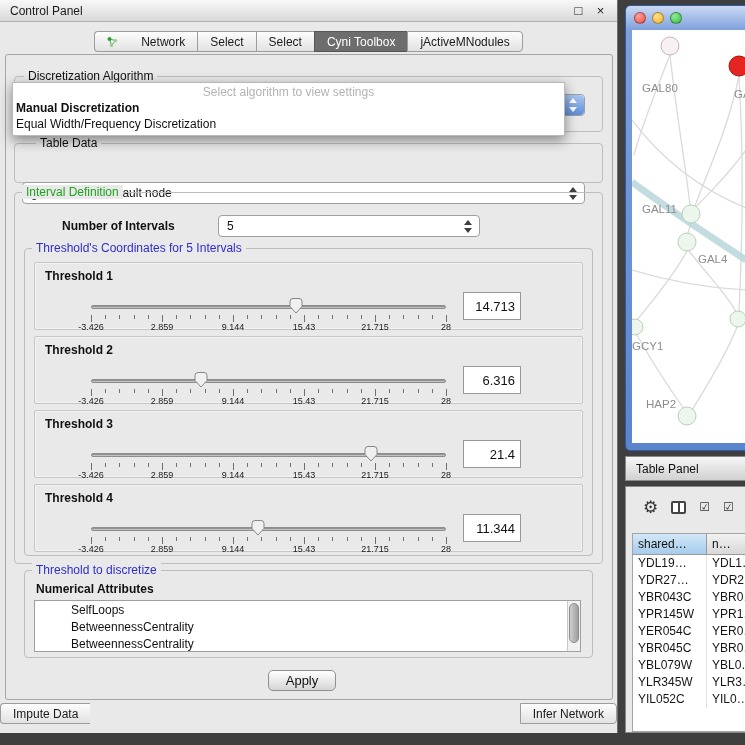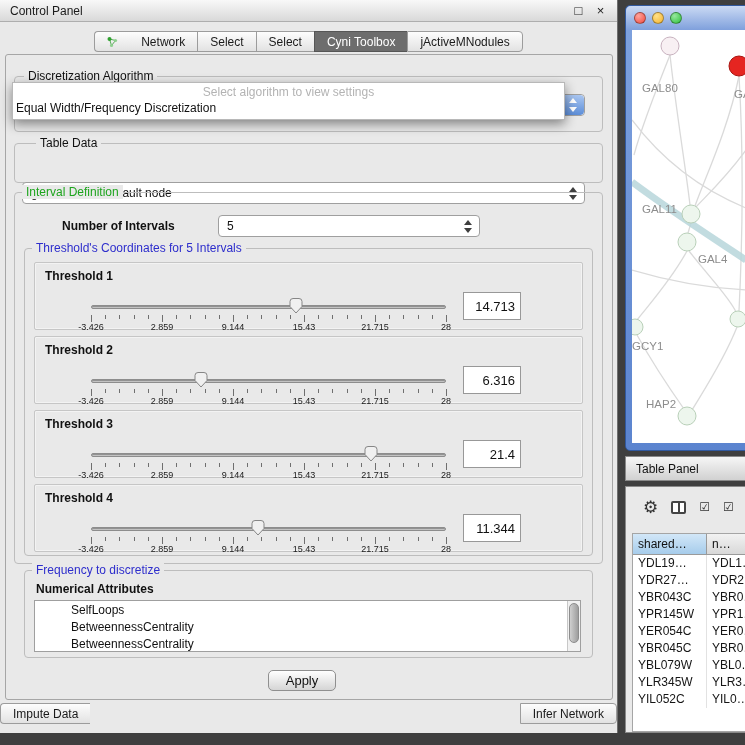--- a/index.html
+++ b/index.html
@@ -137,20 +137,21 @@
 
     <div class="combo" style="left:22px;top:94px;width:563px;">
       <span class="blue-cap">
           <i class="up"></i>
           <i class="dn"></i>
         </span>
     </div>
 
     <div class="popup">
       <div class="hint">Select algorithm to view settings</div>
+      <div class="opt bold">Manual Discretization</div>
       <div class="opt">Equal Width/Frequency Discretization</div>
     </div>
 
     <div class="group" style="left:14px;top:143px;width:589px;height:40px;"></div>
     <div class="group-label" style="left:36px;top:136px;">Table Data</div>
     <div class="combo" style="left:22px;top:151px;width:563px;margin-top:31px;">
       <span>galFiltered.sif default node</span>
       <span class="arrows">
           <i class="up"></i>
           <i class="dn"></i>
@@ -352,21 +353,21 @@
               <span style="left: 60%;">15.43</span>
               <span style="left: 80%;">21.715</span>
               <span style="left: 100%;">28</span>
             </div>
     </div>
     <input class="th-value" readonly="" value="11.344" style="">
   </div>
       </div>
 
     <div class="group" style="left:24px;top:570px;width:569px;height:88px;"></div>
-    <div class="group-label blue" style="left:32px;top:563px;">Frequency to discretize</div>
+    <div class="group-label blue" style="left:32px;top:563px;">Threshold to discretize</div>
     <div class="bold-label" style="left:36px;top:582px;">Numerical Attributes</div>
     <div class="attr-list">
       <ul id="attr-ul">
           <li>SelfLoops</li>
           <li>BetweennessCentrality</li>
           <li>BetweennessCentrality</li>
         </ul>
       <div class="scrollbar">
         <div class="scroll-thumb"></div>
       </div>

